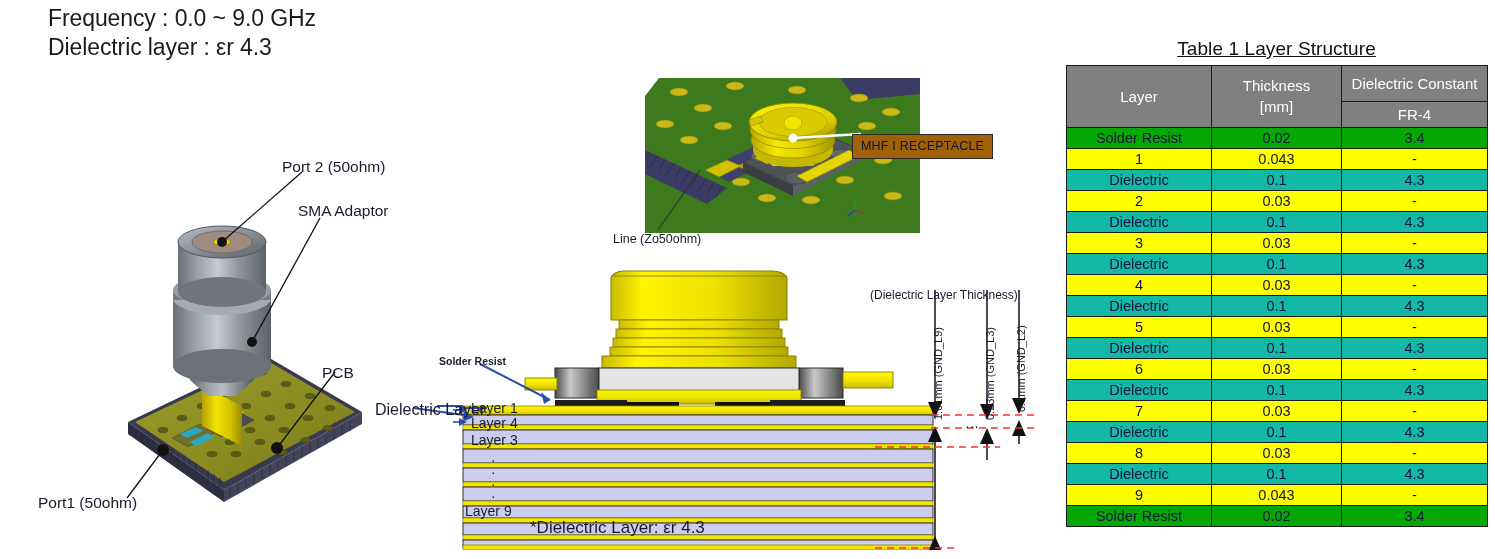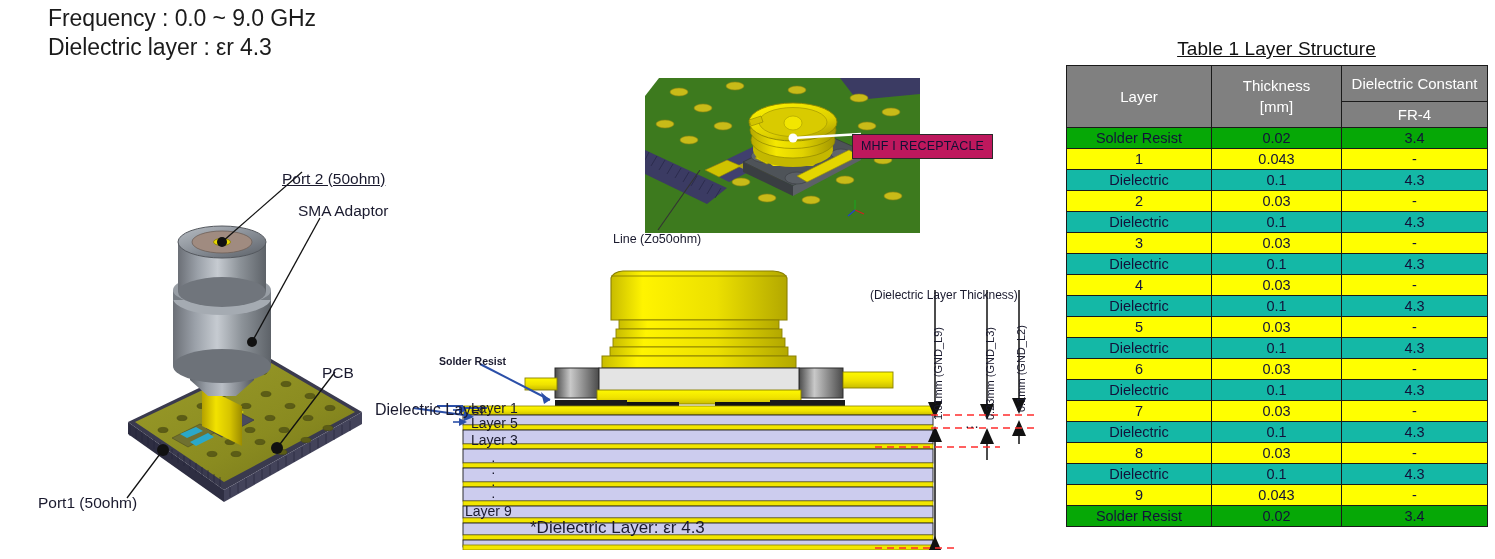--- a/index.html
+++ b/index.html
@@ -32,21 +32,21 @@
     font-size: 15.5px; color: #1a1a2e; white-space: nowrap;
   }
 
   
   #cad-top {
     left: 645px; top: 78px; width: 275px; height: 155px;
     overflow: hidden;
   }
   .callout-box {
     position: absolute;
-    background: #be185d;
+    background: #a16207;
     border: 1.4px solid #2a2a2a;
     font-size: 12.5px;
     color: #101035;
     padding: 4px 8px 5px 8px;
     white-space: nowrap;
     letter-spacing: 0.2px;
   }
 
   
   #cross-section { left: 375px; top: 260px; width: 660px; height: 290px; }
@@ -254,21 +254,21 @@
       <line x1="133" y1="300" x2="97" y2="348"></line>
     </g>
     <g fill="#111">
       <circle cx="192" cy="92" r="5"></circle>
       <circle cx="222" cy="192" r="5"></circle>
       <circle cx="247" cy="298" r="6"></circle>
       <circle cx="133" cy="300" r="6"></circle>
     </g>
   </svg>
 
-  <div class="abs callout-label" style="left:252px; top:20px;text-decoration:underline;">Port 2 (50ohm)</div>
+  <div class="abs callout-label" style="left:252px; top:8px;">Port 2 (50ohm)</div>
   <div class="abs callout-label" style="left:268px; top:52px;">SMA Adaptor</div>
   <div class="abs callout-label" style="left:292px; top:186px;margin-top:28px;">PCB</div>
   <div class="abs callout-label" style="left:8px; top:344px;">Port1 (50ohm)</div>
 </div>
 
 <div class="abs" id="cad-top">
   <svg width="275" height="155" viewBox="0 0 275 155">
     <defs>
       <linearGradient id="gConn" x1="0" y1="0" x2="1" y2="0">
         <stop offset="0%" stop-color="#b5a800"></stop>
@@ -490,21 +490,21 @@
       <line x1="500" y1="187" x2="625" y2="187"></line>
       <line x1="500" y1="288" x2="580" y2="288"></line>
     </g>
   </svg>
 
   
   <div class="abs xs-label" style="left:64px; top:95px; font-weight:bold; font-size:10.5px;">Solder Resist</div>
   <div class="abs xs-label" style="left:0px; top:141px; font-size:16px;">Dielectric  Layer</div>
 
   <div class="abs xs-label" style="left:96px; top:140px;">Layer 1</div>
-  <div class="abs xs-label" style="left:96px; top:155px;">Layer 5</div>
+  <div class="abs xs-label" style="left:96px; top:155px;">Layer 4</div>
   <div class="abs xs-label" style="left:96px; top:172px;">Layer 3</div>
 
   <div class="abs xs-label" style="left:116px; top:192px;">·</div>
   <div class="abs xs-label" style="left:116px; top:204px;">·</div>
   <div class="abs xs-label" style="left:116px; top:216px;">·</div>
   <div class="abs xs-label" style="left:116px; top:228px;">·</div>
 
   <div class="abs xs-label" style="left:90px; top:243px;">Layer 9</div>
 
   <div class="abs xs-label" style="left:155px; top:258px; font-size:17px;">*Dielectric Layer: εr 4.3</div>

